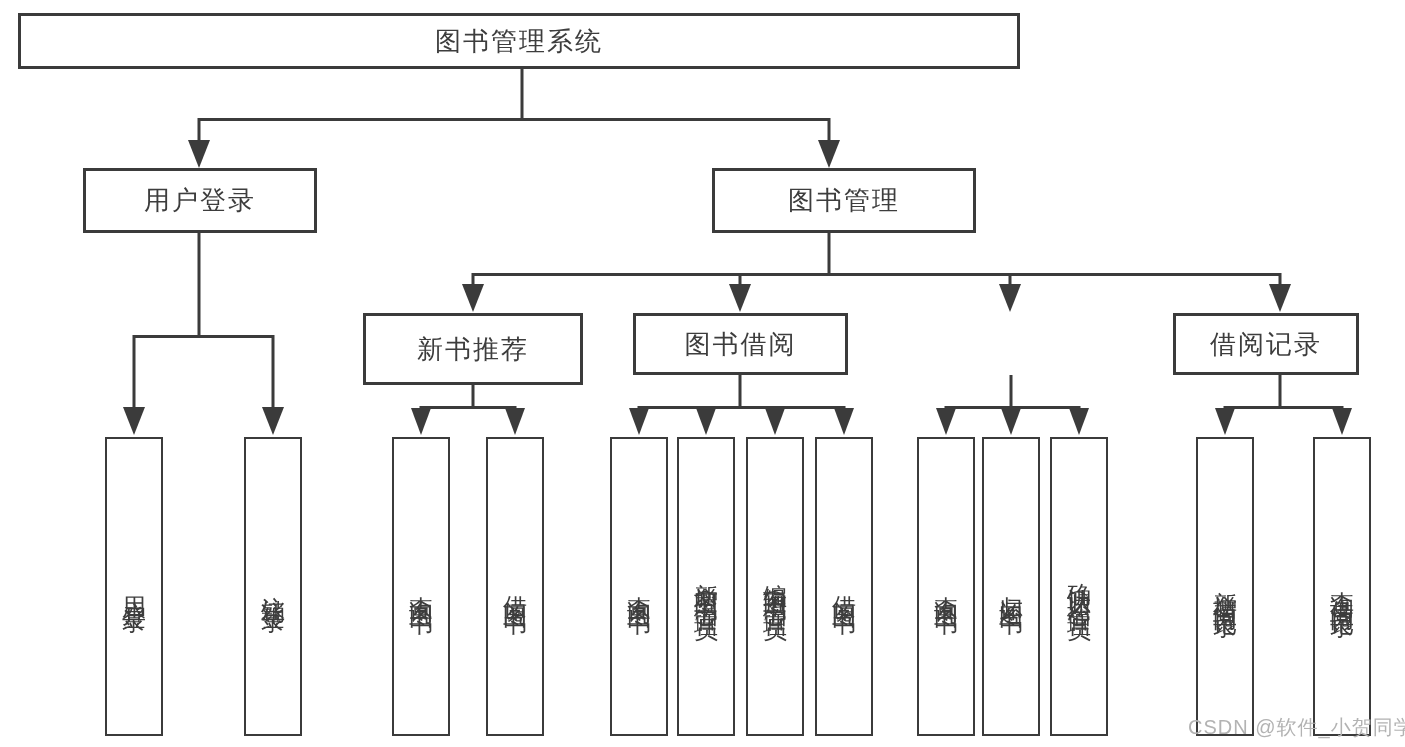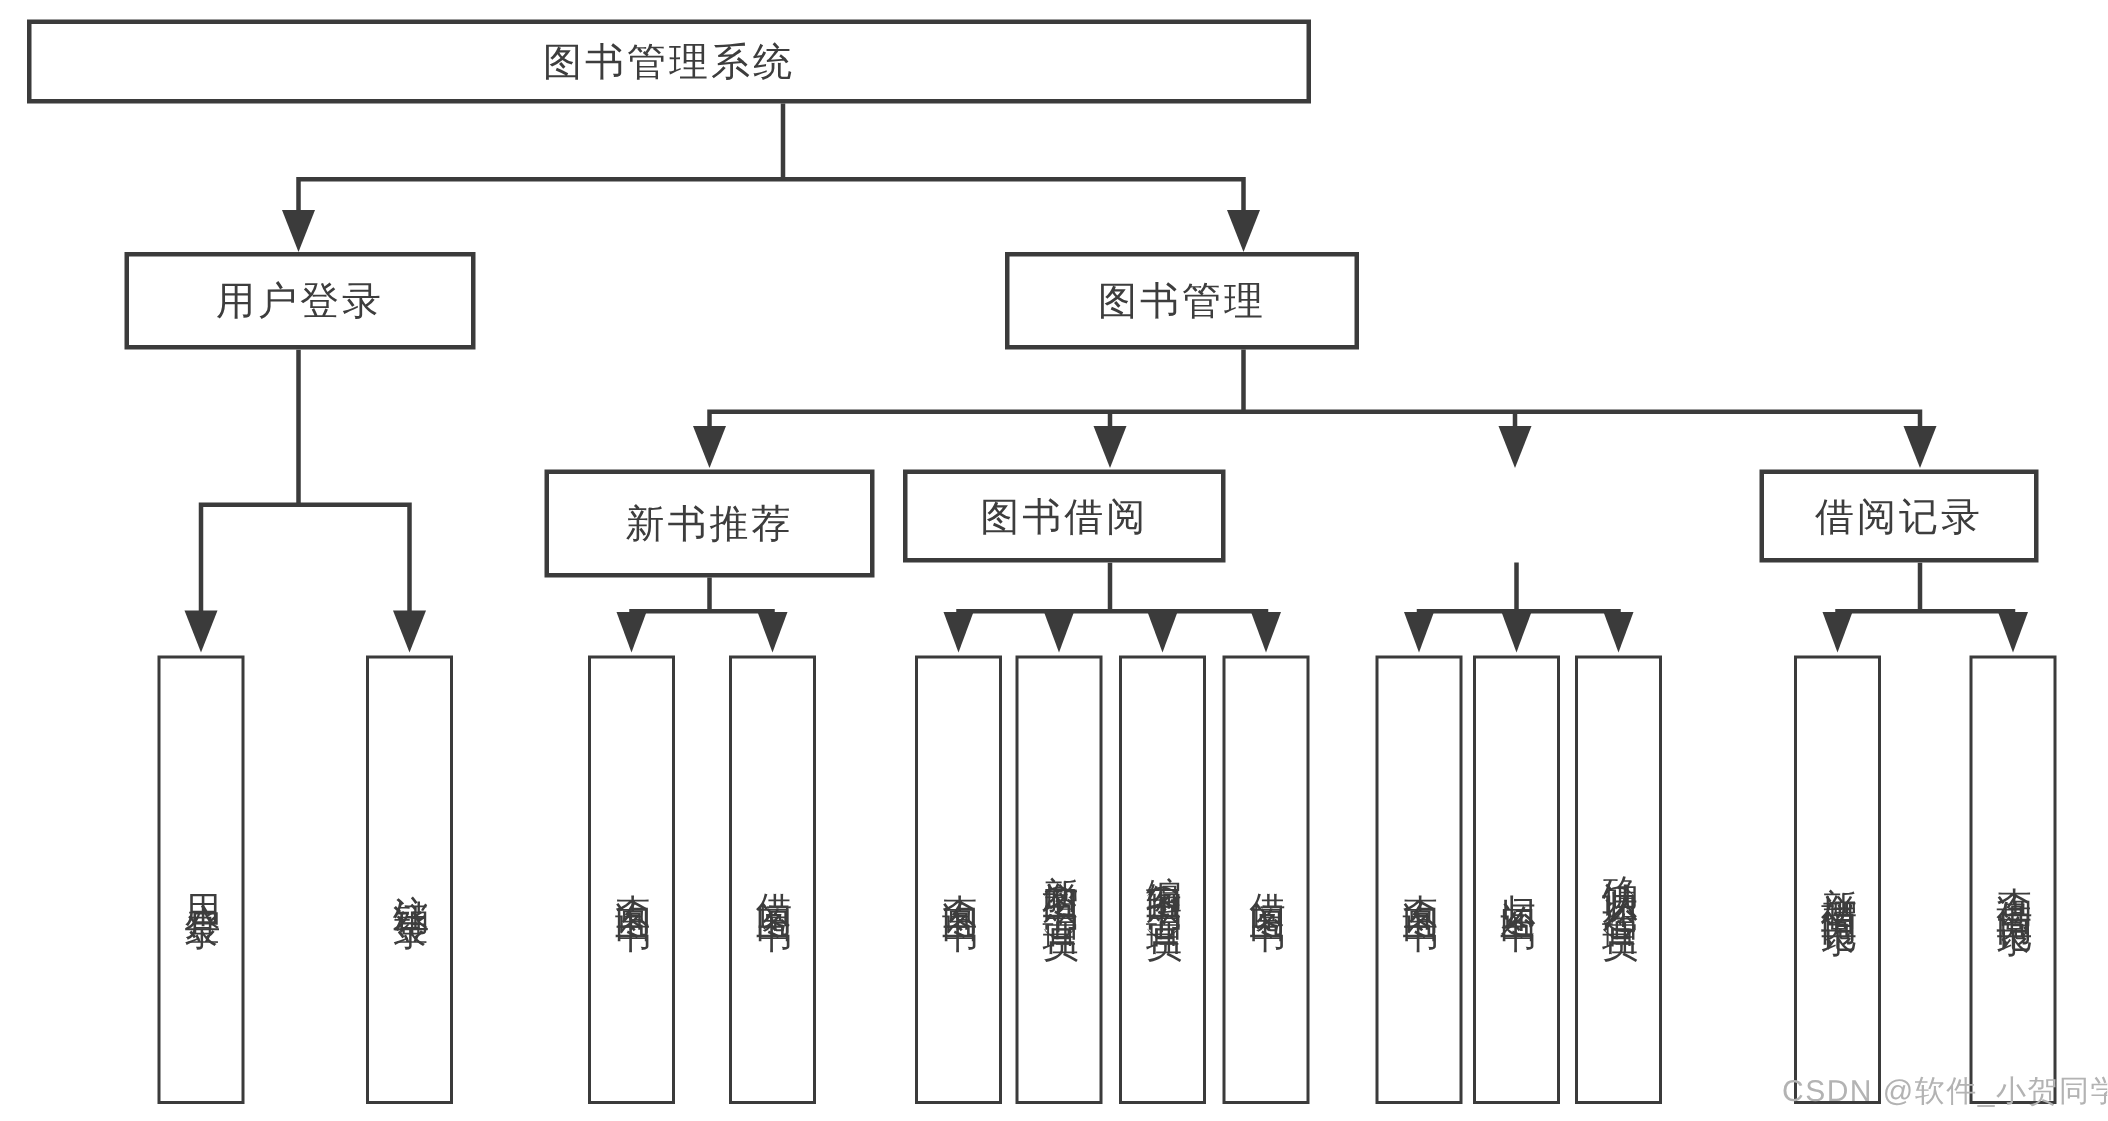--- a/index.html
+++ b/index.html
@@ -40,25 +40,25 @@
   }
   .leaf-label {
     writing-mode: vertical-rl;
     text-orientation: mixed;
     font-size: 24px;
     color: #3d3d3d;
     letter-spacing: 5px;
     line-height: 1;
   }
   
-  .n-root  { left: 18px;   top: 13px;  width: 856px; height: 56px; }
+  .n-root  { left: 18px;   top: 13px;  width: 1002px; height: 56px; }
   .n-login { left: 83px;   top: 168px; width: 234px;  height: 65px; }
-  .n-mgmt  { left: 670px;  top: 168px; width: 236px;  height: 65px; }
+  .n-mgmt  { left: 712px;  top: 168px; width: 264px;  height: 65px; }
   .n-g1 { left: 363px;  top: 313px; width: 220px; height: 72px; }
-  .n-g2 { left: 602px;  top: 313px; width: 215px; height: 62px; }
+  .n-g2 { left: 633px;  top: 313px; width: 215px; height: 62px; }
   .n-g3 { left: 902px;  top: 313px; width: 217px; height: 62px; }
   .n-g4 { left: 1173px; top: 313px; width: 186px; height: 62px; }
   .lf { top: 437px; width: 58px; height: 299px; }
   .lf-a1 { left: 105px; }
   .lf-a2 { left: 244px; }
   .lf-b1 { left: 392px; }
   .lf-b2 { left: 486px; }
   .lf-c1 { left: 610px; }
   .lf-c2 { left: 677px; }
   .lf-c3 { left: 746px; }

